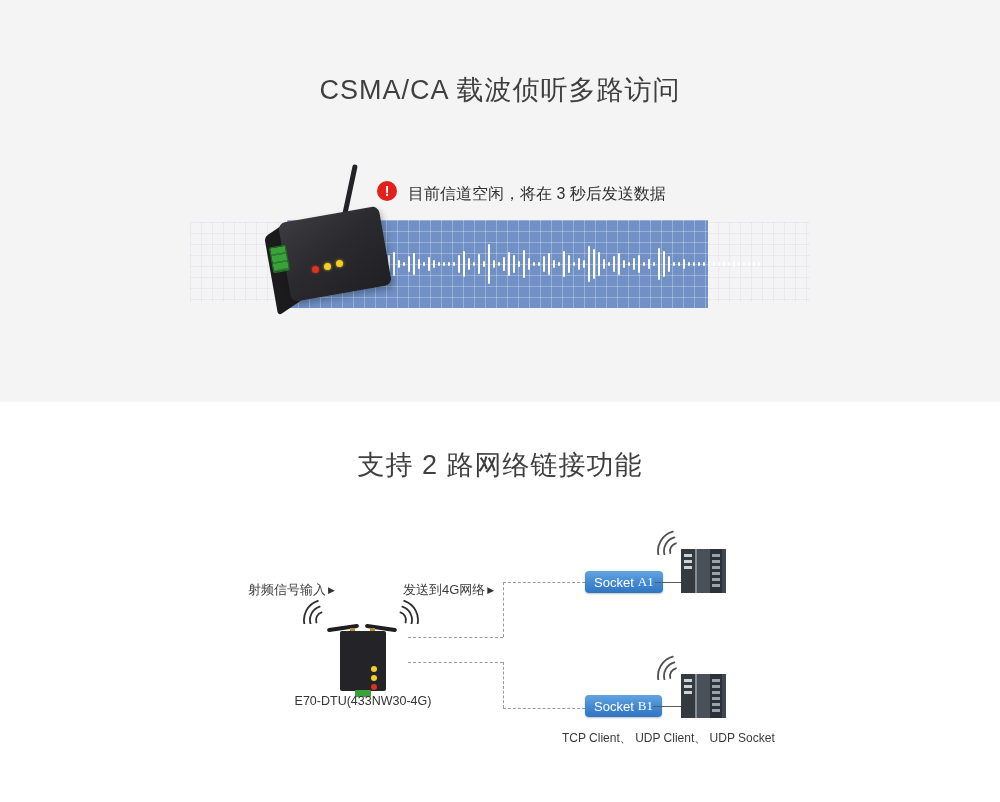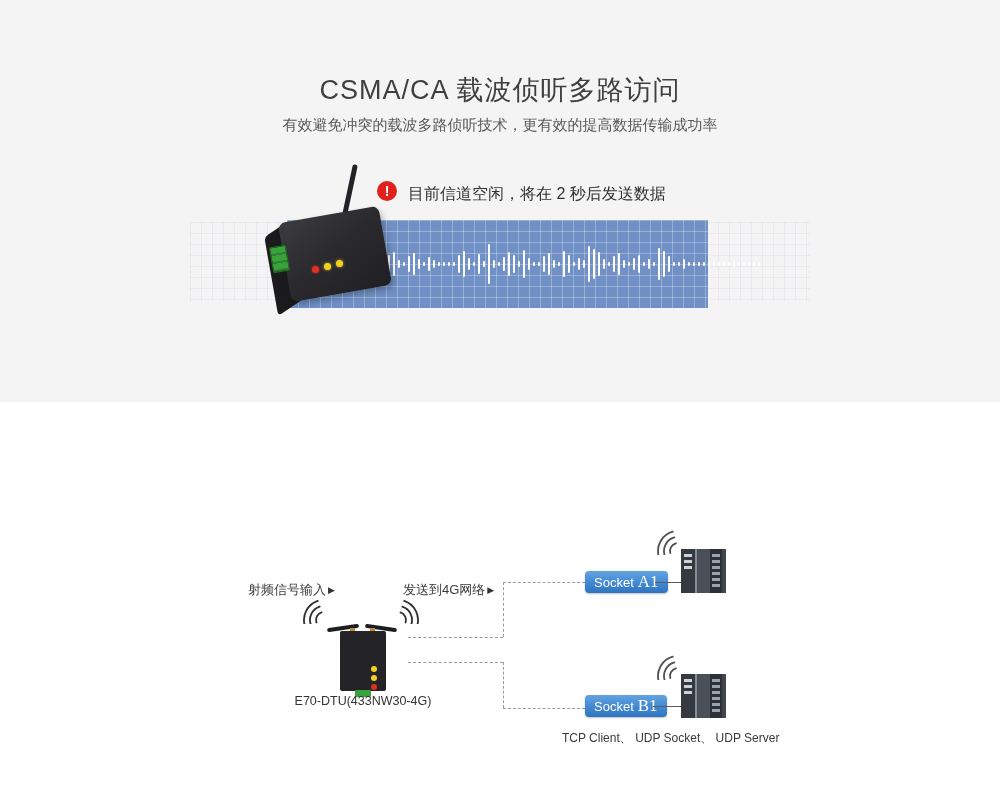--- a/index.html
+++ b/index.html
@@ -49,44 +49,43 @@
   .foot-r{left:370px;top:628px;}
   .dev2-led{position:absolute;width:6px;height:6px;border-radius:50%;left:371px;}
   .dev2-green{position:absolute;left:355px;top:690px;width:16px;height:7px;background:#3aa23a;border-radius:1px;}
   .dev2-caption{position:absolute;left:283px;top:694px;width:160px;text-align:center;font-size:12.5px;color:#333;}
   .dash-h{position:absolute;border-top:1px dashed #9b9b9b;height:0;}
   .dash-v{position:absolute;border-left:1px dashed #9b9b9b;width:0;}
   .solid-h{position:absolute;border-top:1px solid #5a5a5a;height:0;}
   .badge{position:absolute;height:22px;padding:0 9px;border-radius:4px;display:flex;align-items:center;justify-content:center;gap:4px;
     background:linear-gradient(180deg,#63a3e1 0%,var(--badge) 60%,#2f74c0 100%);box-shadow:0 1px 2px rgba(0,0,0,0.25);color:#fff;white-space:nowrap;}
   .badge-prefix{font-size:13px;}
-  .badge-id{font-size:17px;font-family:"Liberation Serif","DejaVu Serif",serif;}
+  .badge-id{font-size:13px;font-family:"Liberation Serif","DejaVu Serif",serif;}
   .modes{position:absolute;font-size:12px;color:#3a3a3a;white-space:nowrap;}
   
   .server{position:absolute;width:45px;height:44px;background:#41474e;}
   .sv-left{position:absolute;left:0;top:0;width:14px;height:100%;background:#353a41;}
   .sv-dash{position:absolute;left:3px;width:8px;height:3px;background:#cdd2d7;}
   .sv-divider{position:absolute;left:14px;top:0;width:2px;height:100%;background:#878e96;}
   .sv-mid{position:absolute;left:16px;top:0;width:13px;height:100%;background:#4a5058;}
   .sv-slots{position:absolute;left:29px;top:0;width:12px;height:100%;background:#2c3138;}
   .sv-slots i{display:block;width:8px;height:3px;margin:3px auto 0;background:#9ba2aa;}
   .sv-slots i:first-child{margin-top:5px;}
   .svg-abs{position:absolute;}
 </style>
 </head>
 <body>
 
 <div class="page">
 
   <div class="section-top">
     <div class="h-title" style="top:72px">CSMA/CA 载波侦听多路访问</div>
-    <div class="h-sub" style="top:116px">有效避免冲突的载波多路侦听技术，更有效的提高数据传输成功率</div>
 
     <div class="alert-icon">!</div>
-    <div class="alert-text">目前信道空闲，将在 2 秒后发送数据</div>
+    <div class="alert-text">目前信道空闲，将在 3 秒后发送数据</div>
 
     <div class="faint-grid"></div>
     <div class="panel"></div>
     <div class="waveform">
         <div class="wbar" style="height: 10px;"></div>
         <div class="wbar" style="height: 18px;"></div>
         <div class="wbar" style="height: 24px;"></div>
         <div class="wbar" style="height: 8px;"></div>
         <div class="wbar" style="height: 4px;"></div>
         <div class="wbar" style="height: 16px;"></div>
@@ -168,20 +167,21 @@
       <div class="d3-body"></div>
       <div class="d3-green"></div>
       <div class="led d3-led-r"></div>
       <div class="led d3-led-y1"></div>
       <div class="led d3-led-y2"></div>
     </div>
   </div>
 
   <div class="section-bottom"></div>
 
+  <div class="h-title" style="top:447px">支持 2 路网络链接功能</div>
 
   <div class="diagram-label" style="left:248px;top:581px">
     <span>射频信号输入</span><span class="arrow">▶</span>
   </div>
   <div class="diagram-label" style="left:403px;top:581px">
     <span>发送到4G网络</span><span class="arrow">▶</span>
   </div>
 
   <svg class="svg-abs" style="left:298px;top:596px" width="32" height="28" viewBox="0 0 32 28">
     <g fill="none" stroke="#2e2e2e" stroke-width="1.8" stroke-linecap="round" transform="rotate(-18 26 24)">
@@ -265,15 +265,15 @@
     <div class="sv-mid"></div>
     <div class="sv-slots">
         <i></i>
         <i></i>
         <i></i>
         <i></i>
         <i></i>
         <i></i>
       </div>
   </div>
-  <div class="modes" style="left:562px;top:730px">TCP Client、 UDP Socket、 UDP Server</div>
+  <div class="modes" style="left:562px;top:730px">TCP Client、 UDP Client、 UDP Socket</div>
 
 </div>
 
 </body></html>

